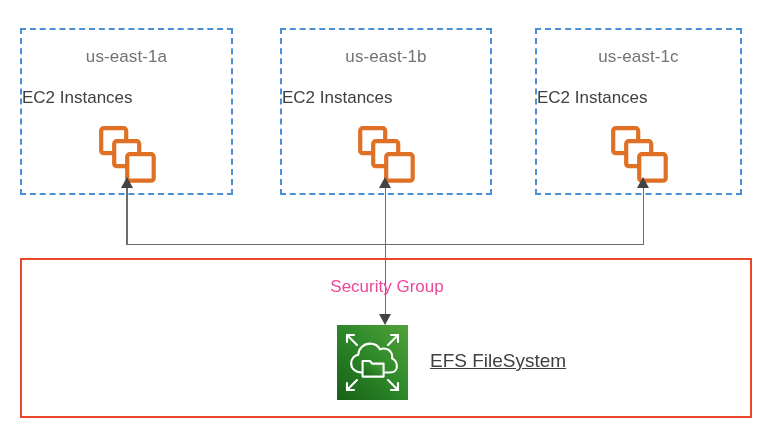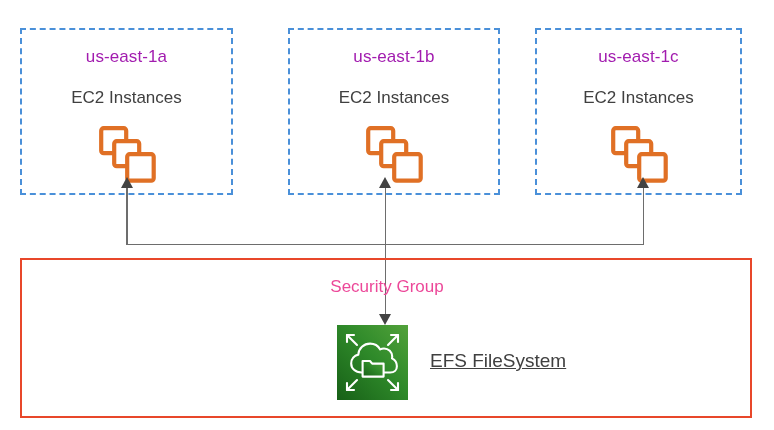--- a/index.html
+++ b/index.html
@@ -23,41 +23,40 @@
   
   .az-box {
     position: absolute;
     top: 28px;
     height: 167px;
     border: 2px dashed #4a90d9;
     box-sizing: border-box;
     background: transparent;
   }
   .az-1 { left: 20px;  width: 213px; }
-  .az-2 { left: 288px; width: 212px; }
+  .az-2 { left: 280px; width: 212px; }
   .az-3 { left: 535px; width: 207px; }
 
   .az-title {
     position: absolute;
     top: 17px;
     left: 0;
     right: 0;
     text-align: center;
     font-size: 17px;
-    color: #a21caf;
+    color: #737373;
     letter-spacing: 0.1px;
     white-space: nowrap;
   }
 
   .az-subtitle {
     position: absolute;
     top: 58px;
     left: 0;
     right: 0;
-    text-align: center;
     font-size: 17px;
     color: #404040;
     white-space: nowrap;
   }
 
   
   .ec2-icon {
     position: absolute;
     top: 96px;
     left: 50%;

